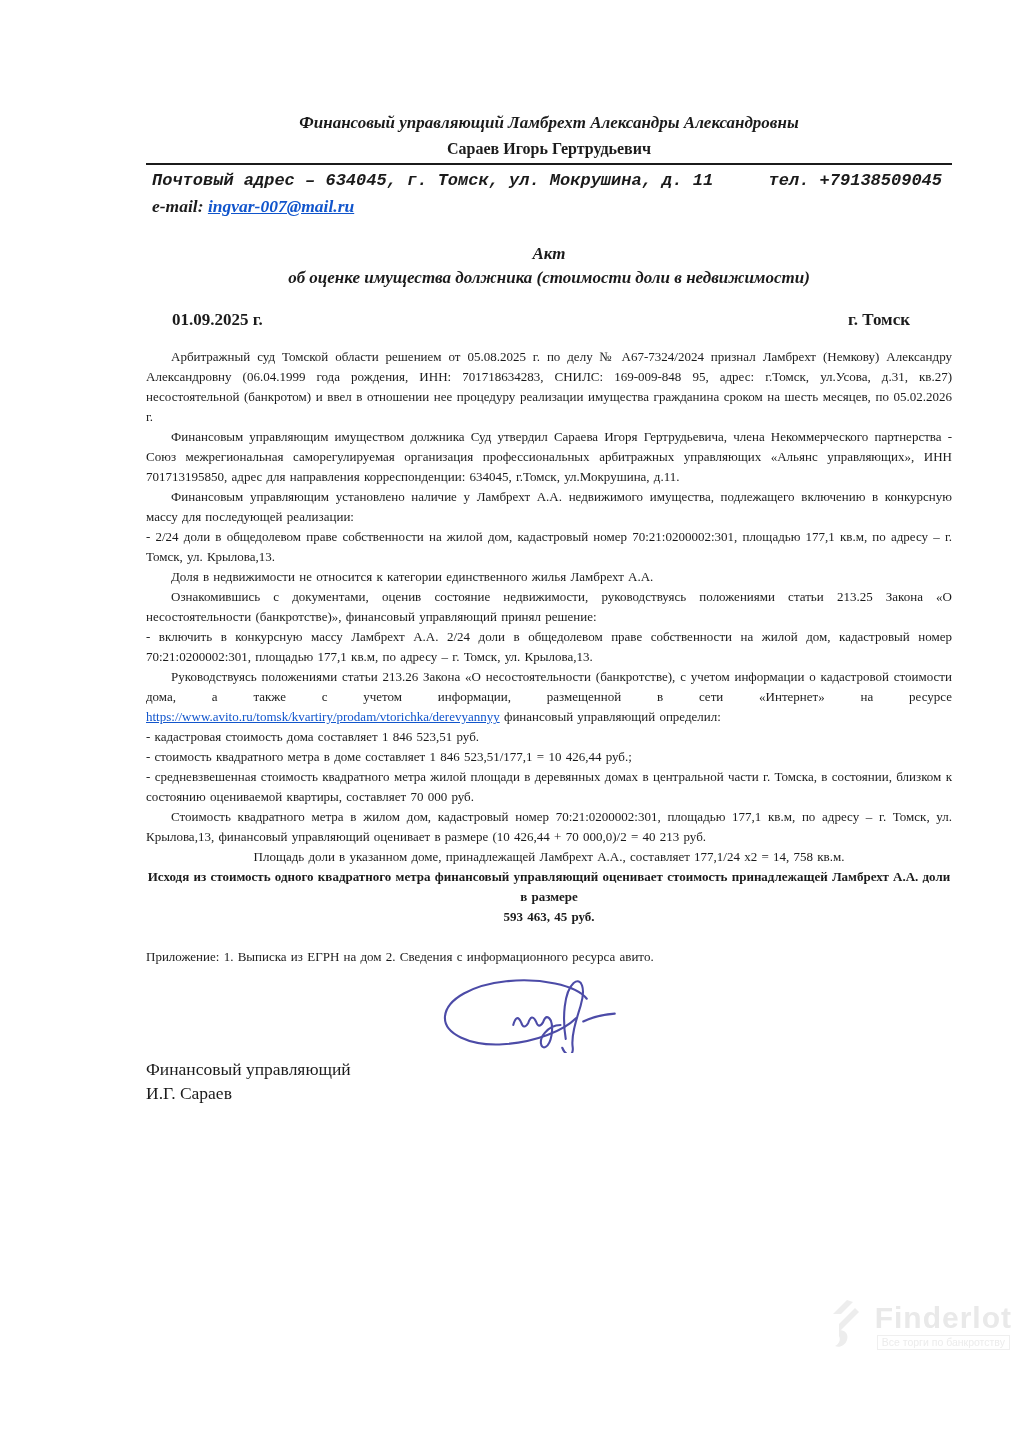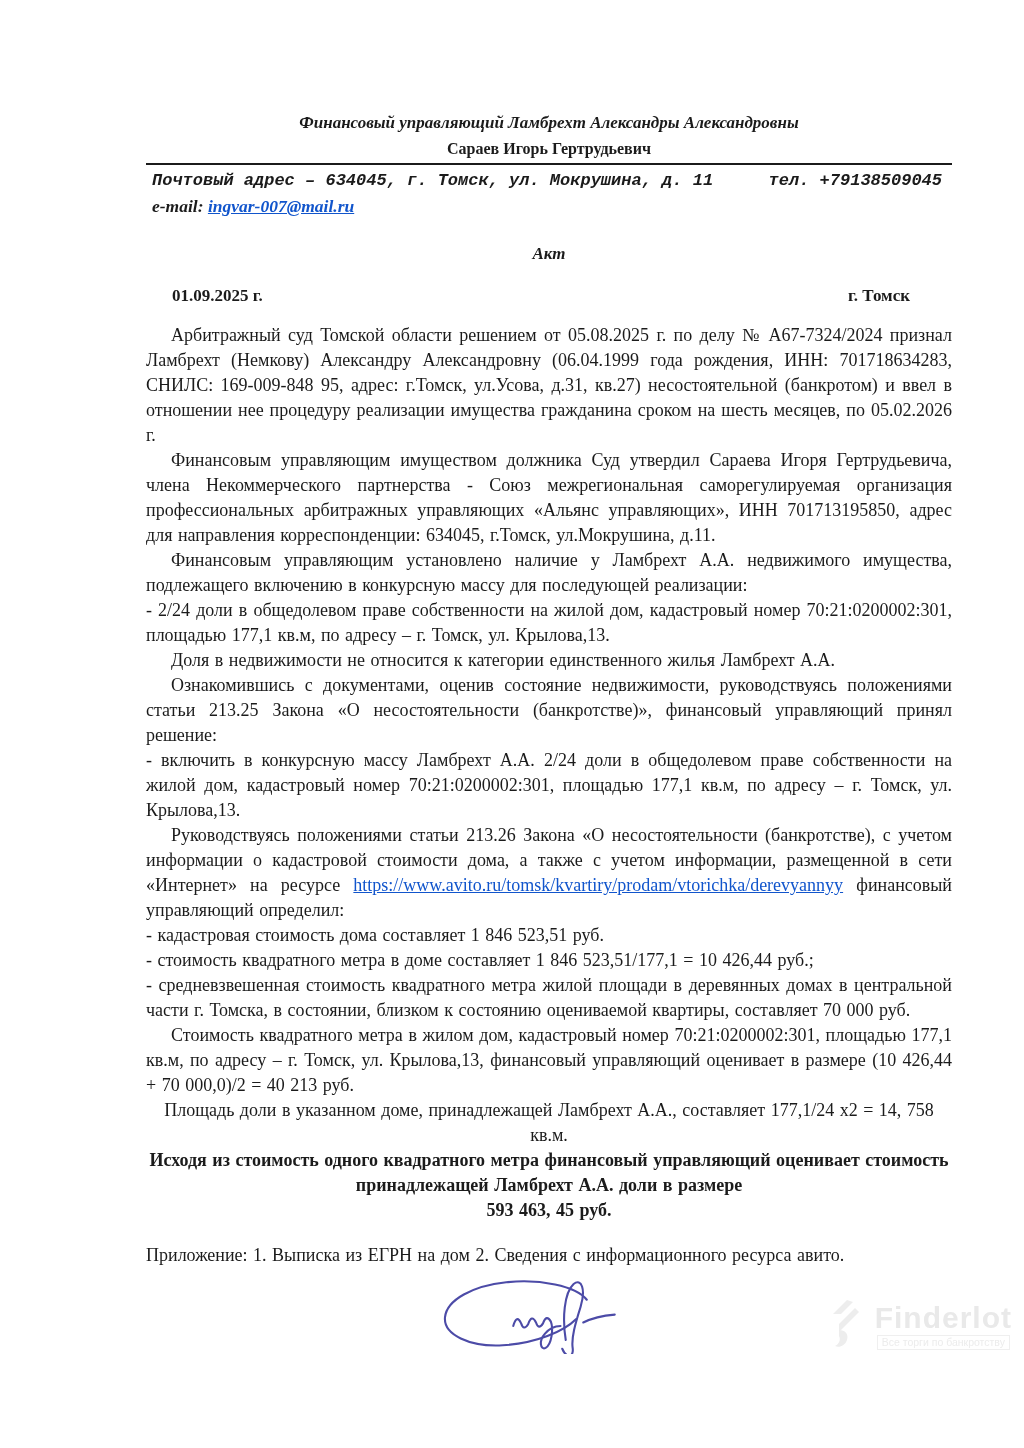--- a/index.html
+++ b/index.html
@@ -51,38 +51,38 @@
   .date-row{
     margin-top:18px;margin-bottom:15px;
     display:flex;justify-content:space-between;align-items:baseline;
     font-weight:bold;font-size:17px;line-height:24px;
   }
   .date-row .date{padding-left:26px;}
   .date-row .city{margin-right:42px;}
   
   .para{
     margin:0;
-    font-size:18px;
-    line-height:25px;
+    font-size:13px;
+    line-height:20px;
     text-align:justify;
     word-spacing:1px;
   }
   .para.indent{text-indent:25px;}
   .para.center{text-align:center;text-indent:0;}
   .para.bold{font-weight:bold;}
   .para.appendix{margin-top:20px;text-align:left;}
   
   .sig-wrap{
     height:84px;margin-top:2px;
     display:flex;justify-content:center;
   }
   .sig-wrap svg{margin-left:-40px;}
   .footer-row{
     display:flex;justify-content:space-between;align-items:baseline;
-    font-size:17.5px;line-height:24px;margin-top:4px;
+    font-size:17.5px;line-height:24px;margin-top:4px;flex-direction:column;
   }
   .footer-row .f-right{margin-right:20px;}
   
   .watermark{
     position:absolute;right:12px;bottom:8px;
     display:flex;align-items:center;gap:6px;
     user-select:none;
   }
   .wm-text{display:flex;flex-direction:column;align-items:center;}
   .wm-brand{
@@ -109,20 +109,21 @@
       <span>Почтовый адрес – 634045, г. Томск, ул. Мокрушина, д. 11</span>
       <span>тел. +79138509045</span>
     </div>
     <div class="email-row">
       <span>e-mail:</span>
       <a class="doc-link">ingvar-007@mail.ru</a>
     </div>
 
     <div class="title-block">
       <div class="t-line">Акт</div>
+      <div class="t-line">об оценке  имущества должника (стоимости доли в недвижимости)</div>
     </div>
 
     <div class="date-row">
       <span class="date">01.09.2025 г.</span>
       <span class="city">г. Томск</span>
     </div>
 
     <p class="para indent">Арбитражный суд Томской области решением от 05.08.2025 г. по делу № А67-7324/2024 признал  Ламбрехт (Немкову) Александру Александровну (06.04.1999 года рождения, ИНН: 701718634283, СНИЛС: 169-009-848 95, адрес: г.Томск, ул.Усова, д.31, кв.27) несостоятельной (банкротом) и ввел в отношении нее процедуру реализации имущества гражданина сроком на шесть месяцев, по 05.02.2026 г.</p>
     <p class="para indent">Финансовым управляющим имуществом должника Суд утвердил   Сараева Игоря Гертрудьевича, члена Некоммерческого партнерства - Союз межрегиональная саморегулируемая организация профессиональных арбитражных управляющих «Альянс управляющих», ИНН 701713195850, адрес для направления корреспонденции: 634045, г.Томск, ул.Мокрушина, д.11.</p>
     <p class="para indent">Финансовым управляющим установлено наличие у Ламбрехт А.А. недвижимого имущества, подлежащего включению в конкурсную массу для последующей реализации:</p>

